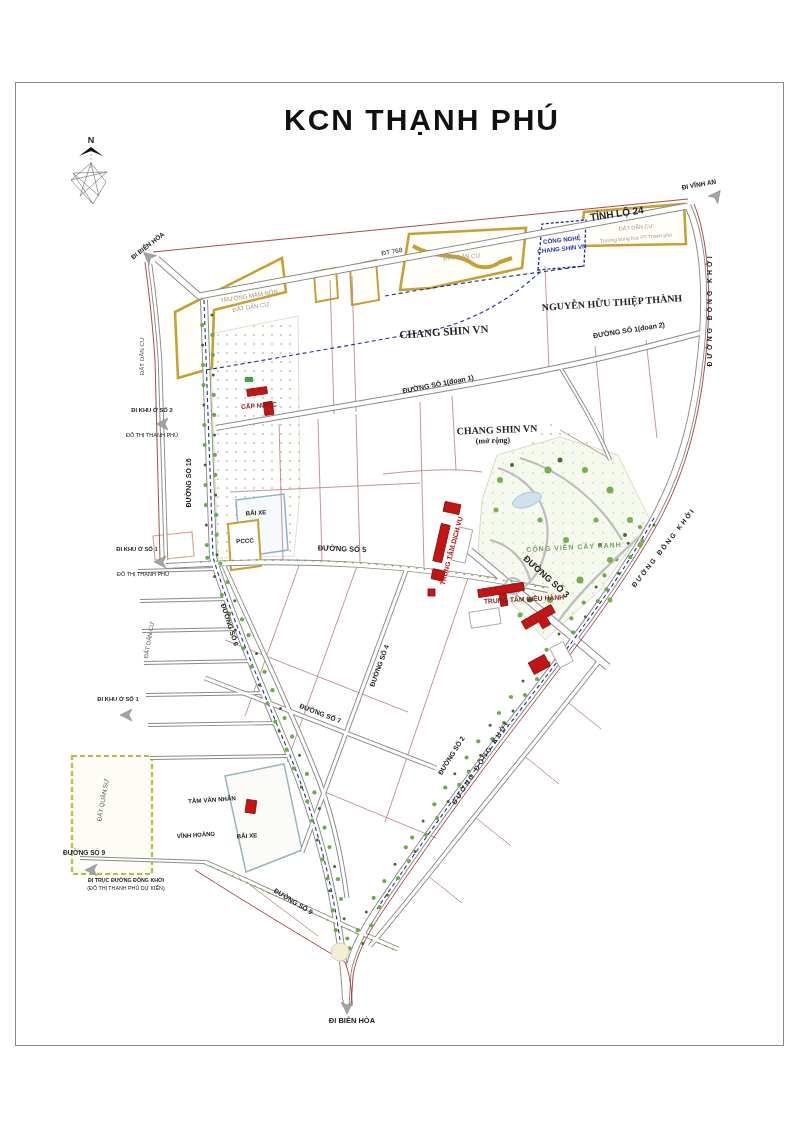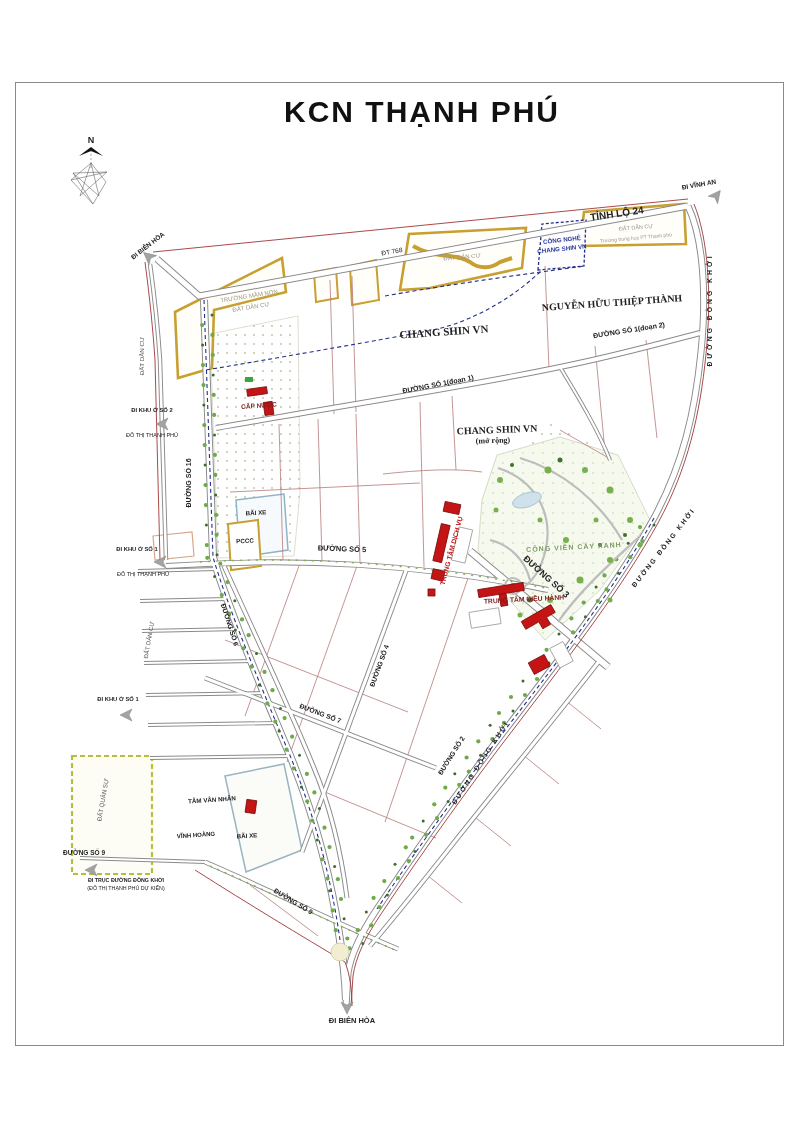--- a/index.html
+++ b/index.html
@@ -1,20 +1,20 @@
 <!DOCTYPE html>
 <html><head>
 <meta charset="utf-8">
 <style>
   html,body{margin:0;padding:0;background:#fff;}
   .page{position:relative;width:800px;height:1130px;background:#fff;overflow:hidden;
         font-family:"Liberation Sans",sans-serif;}
   .frame{position:absolute;left:15px;top:82px;width:769px;height:964px;
          border:1px solid #8a8a8a;box-sizing:border-box;}
-  .page-title{position:absolute;left:0;right:0;top:95px;margin:0;text-align:center;
+  .page-title{position:absolute;left:0;right:0;top:95px;margin:8px;text-align:center;
               font-family:"Liberation Sans",sans-serif;font-weight:bold;font-size:30px;
               letter-spacing:2px;color:#111;padding-left:44px;}
   .map-svg{position:absolute;left:0;top:0;width:800px;height:1130px;}
   #labels{position:absolute;left:0;top:0;width:800px;height:1130px;pointer-events:none;}
   .map-label{position:absolute;white-space:nowrap;line-height:1;color:#222;
              font-family:"Liberation Sans",sans-serif;transform-origin:center;}
 </style>
 </head>
 <body>
 

